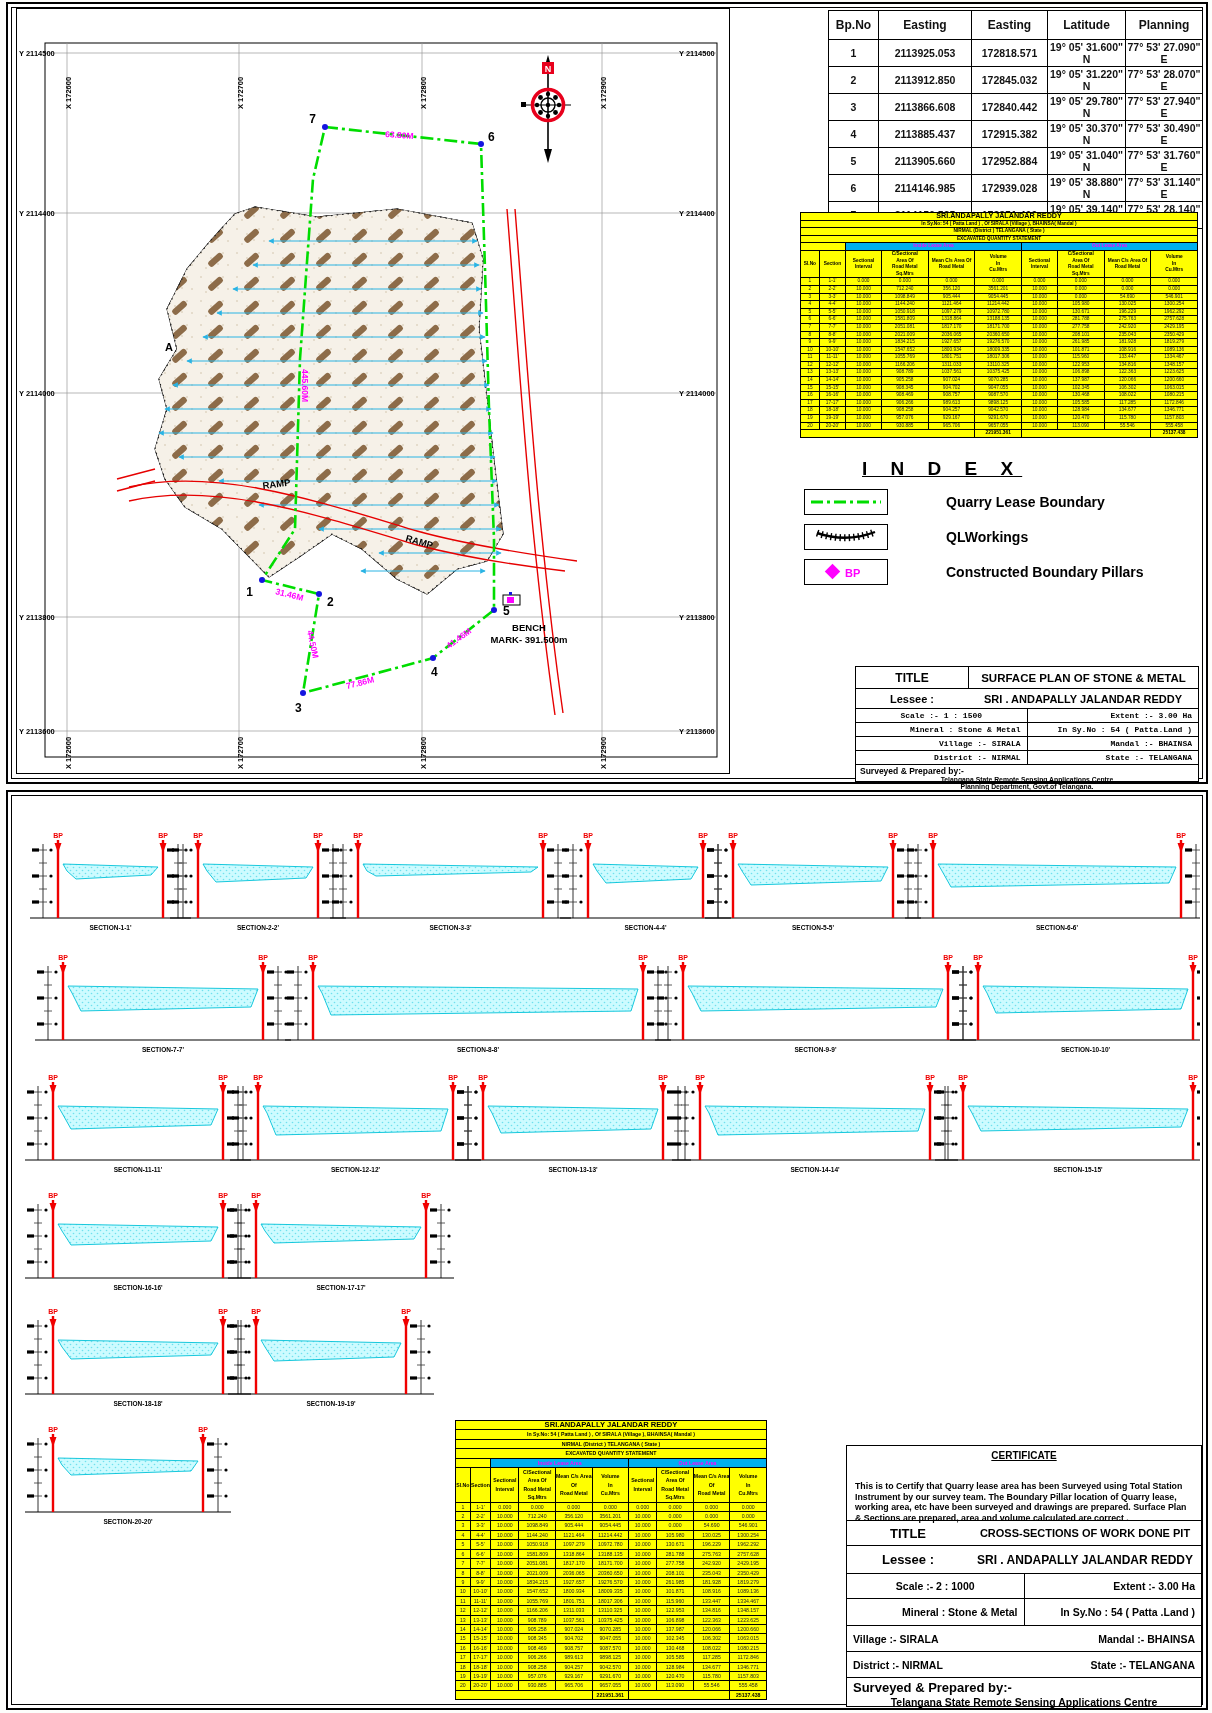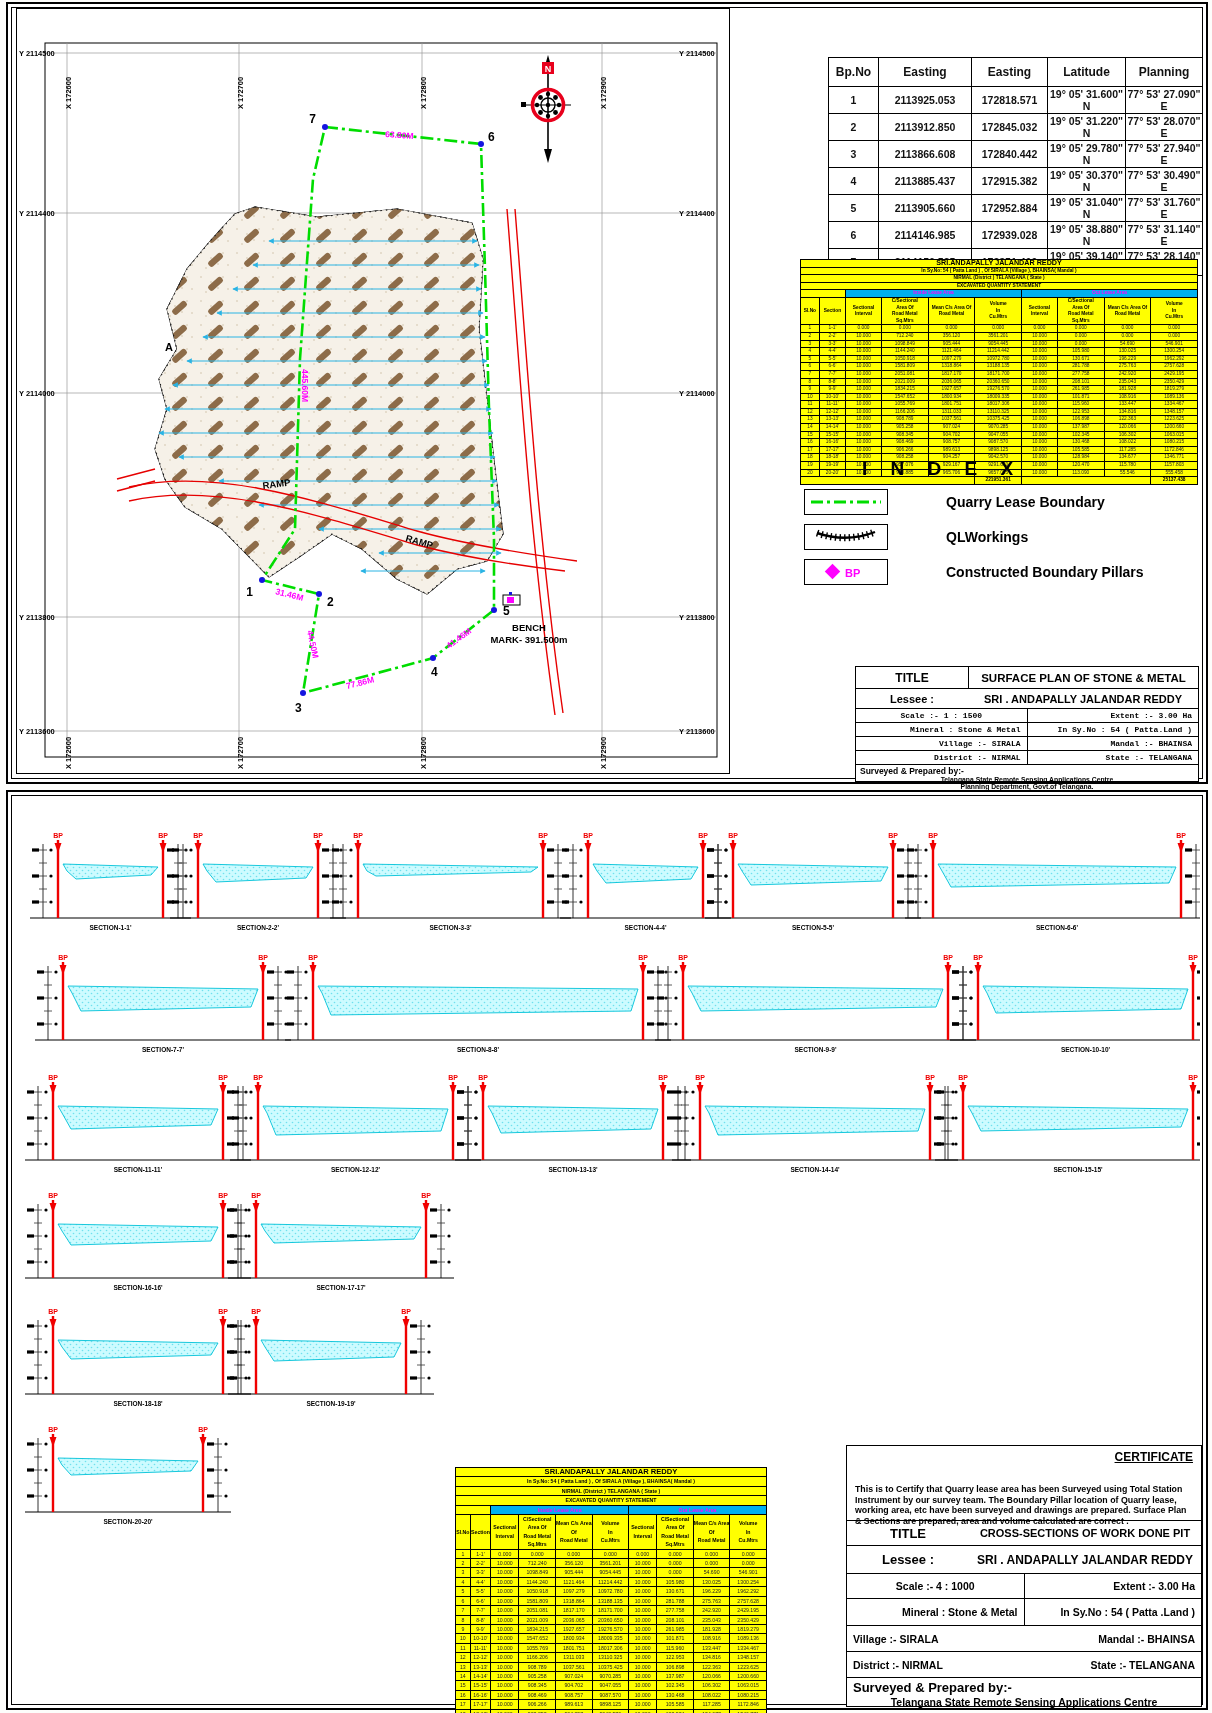--- a/index.html
+++ b/index.html
@@ -1,20 +1,20 @@
 <!DOCTYPE html>
 <html><head>
 <meta charset="utf-8">
 <style>
   html,body{margin:0;padding:0;background:#fdfdfb;}
   body{width:1212px;height:1713px;position:relative;font-family:"Liberation Sans",sans-serif;overflow:hidden;}
   .frame{position:absolute;border:2px solid #000;outline:1px solid #000;outline-offset:-6px;background:#fff;}
   .map-frame{position:absolute;left:16px;top:8px;width:712px;height:764px;border:1.5px solid #000;}
   
-  table{border-collapse:collapse;margin-top:47px;}
+  table{border-collapse:collapse;}
   .coords{position:absolute;left:828px;top:10px;width:374px;table-layout:fixed;}
   .coords th,.coords td{border:1.6px solid #000;font-weight:bold;text-align:center;color:#111;}
   .coords th{font-size:12px;height:26px;}
   .coords td{font-size:10.5px;height:23px;}
   
   .qtywrap{position:absolute;}
   #qty-top{left:800px;top:212px;width:398px;}
   #qty-bottom{left:455px;top:1420px;width:312px;}
   .qty{width:100%;table-layout:fixed;}
   .qty td{border:0.5px solid #000;background:#ffff00;text-align:center;padding:0;color:#222;overflow:hidden;}
@@ -50,21 +50,21 @@
   #tblock1 .r1 .val{flex:1;text-align:center;font-size:11.5px;}
   #tblock1 .r2{height:19px;} #tblock1 .r2 .lab{width:100px;text-align:center;font-size:11px;}
   #tblock1 .r2 .val{flex:1;text-align:center;font-size:11px;}
   #tblock1 .r3{height:13px;font-size:8px;} #tblock1 .half{width:50%;font-family:Liberation Mono, monospace;}
   #tblock1 .r3 .tb-cell{font-size:8px;}
   #tblock1 .surv{height:24px;border-bottom:none;display:block;padding:1px 4px;}
   #tblock1 .surv .s1{font-size:8.5px;font-weight:bold;}
   #tblock1 .surv .s2{font-size:6.8px;font-weight:bold;text-align:center;line-height:7.4px;}
   #ctblock{left:846px;top:1445px;width:354px;height:260px;}
   .cert{border-bottom:1.8px solid #000;padding:4px 8px;height:66px;}
-  .cert-title{text-align:right;font-size:12px;font-weight:bold;text-decoration:underline;}
+  .cert-title{text-align:center;font-size:10px;font-weight:bold;text-decoration:underline;}
   .cert-body{font-size:8.8px;font-weight:bold;line-height:10.6px;margin-top:20px;text-align:left;}
   #ctblock .r1{height:24px;} #ctblock .r1 .lab{width:110px;text-align:center;font-size:13px;}
   #ctblock .r1 .val{flex:1;text-align:center;font-size:11px;}
   #ctblock .r2{height:27px;} #ctblock .r2 .lab{width:110px;text-align:center;font-size:13px;}
   #ctblock .r2 .val{flex:1;text-align:center;font-size:12px;}
   #ctblock .r3{height:24px;} #ctblock .r3 .tb-cell{font-size:10.5px;} #ctblock .half{width:50%;}
   #ctblock .r4{height:25px;justify-content:space-between;}
   #ctblock .r4 .tb-cell{font-size:10.5px;}
   #ctblock .surv{height:58px;border-bottom:none;display:block;padding:2px 6px;}
   #ctblock .surv .s1{font-size:13px;font-weight:bold;}
@@ -1700,21 +1700,21 @@
   </div>
   <div class="tb-row r1">
       <div class="tb-cell lab">TITLE</div>
       <div class="tb-cell val">CROSS-SECTIONS OF WORK DONE PIT</div>
     </div>
   <div class="tb-row r2">
       <div class="tb-cell lab">Lessee  :</div>
       <div class="tb-cell val">SRI . ANDAPALLY JALANDAR REDDY</div>
     </div>
   <div class="tb-row r3">
-      <div class="tb-cell half" style="text-align:center;">Scale :-  4 : 1000</div>
+      <div class="tb-cell half" style="text-align:center;">Scale :-  2 : 1000</div>
       <div class="vline"></div>
       <div class="tb-cell half">Extent :-  3.00 Ha</div>
     </div>
   <div class="tb-row r3" style="height:26px;">
       <div class="tb-cell half">Mineral : Stone &amp; Metal</div>
       <div class="vline"></div>
       <div class="tb-cell half">In Sy.No : 54 ( Patta .Land )</div>
     </div>
   <div class="tb-row r4">
       <div class="tb-cell">Village :-  SIRALA</div>

